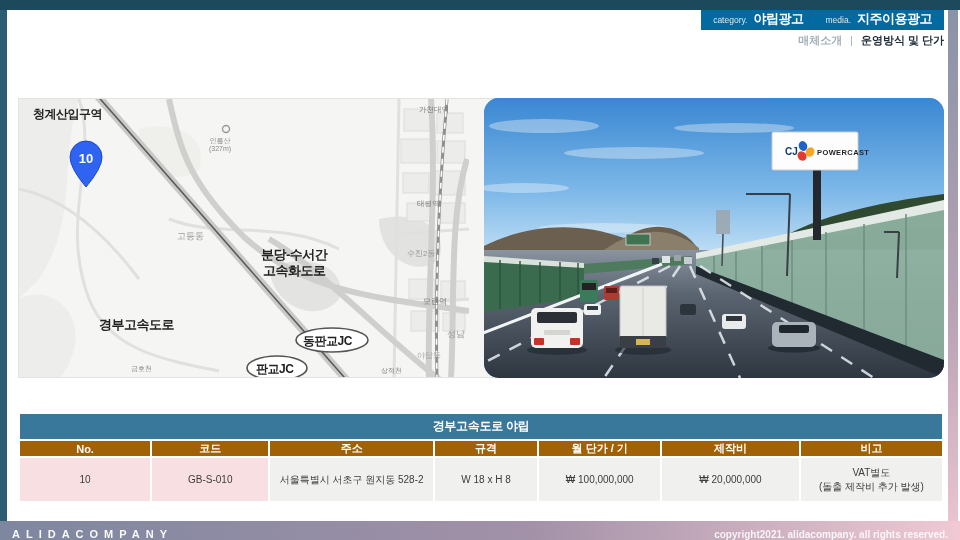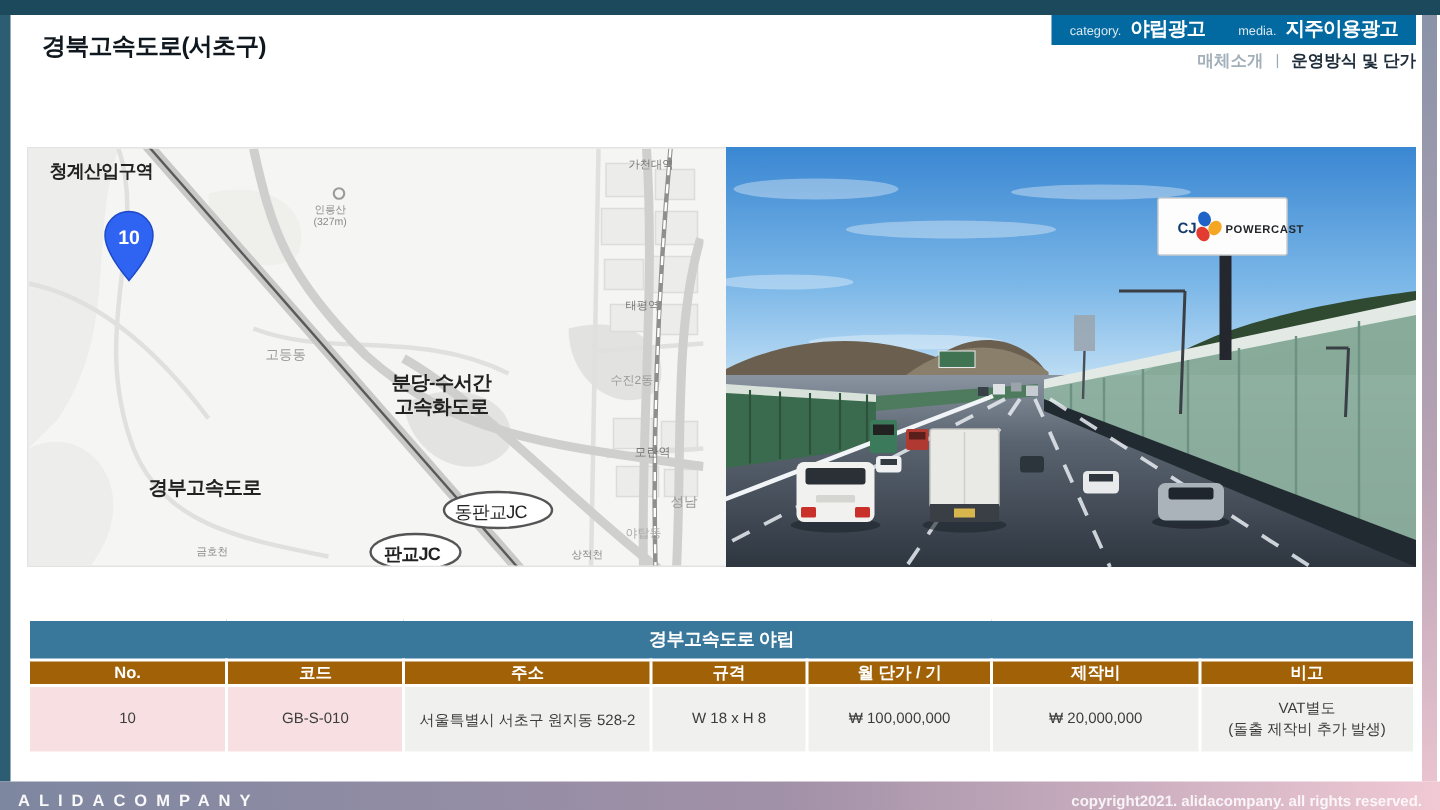--- a/index.html
+++ b/index.html
@@ -31,41 +31,40 @@
 
   
   .map { position:absolute; left:18px; top:98px; width:530px; height:280px; background:#f5f5f3;
          border:1px solid #e3e3e1; overflow:hidden; }
   .map svg { position:absolute; left:0; top:0; }
   .maplabel { position:absolute; color:#999; font-size:9px; white-space:pre-line; line-height:1.2; }
   .ml-big { color:#222; font-weight:800; font-size:12px; letter-spacing:-0.5px; white-space:pre-line; }
   .ml-tiny { font-size:7px; color:#8a8a8a; text-align:center; }
 
   
-  .photo { position:absolute; left:484px; top:98px; width:460px; height:280px; overflow:hidden; background:#3d8ed8; }
+  .photo { position:absolute; left:484px; top:98px; width:460px; height:280px; overflow:hidden; background:#3d8ed8;border-radius:15px; }
 
   
   .pricing { position:absolute; left:18px; top:412px; width:926px; border-collapse:collapse; table-layout:fixed; }
   .pricing td, .pricing th { border:2px solid #fff; text-align:center; vertical-align:middle; }
   .pricing .ttl { background:#39789b; color:#fff; font-size:12px; font-weight:800; height:27px; letter-spacing:-0.3px; }
   .pricing .hdr th { background:#a16207; color:#fff; font-size:11px; font-weight:800; height:15px; }
   .pricing .row td { height:45px; font-size:10px; color:#3c3c3c; background:#f0f0ef; }
   .pricing .row td.pink { background:#f8e0e2; }
   .pricing .remark { font-size:9px; white-space:pre-line; line-height:1.4; }
 </style>
 </head>
 <body>
 
 <div class="slide">
 
   <div class="topbar"></div>
   <div class="leftbar"></div>
   <div class="rightbar"></div>
 
-  <div class="title">경북고속도로(서초구)</div>
 
   <div class="catbox">
     <span class="small">category.</span>
     <span class="big">야립광고</span>
     <span class="gap"></span>
     <span class="small">media.</span>
     <span class="big">지주이용광고</span>
   </div>
 
   <div class="tabs">
@@ -127,21 +126,21 @@
 
       <circle cx="207" cy="30" r="3.5" fill="none" stroke="#9a9a98" stroke-width="1.4"></circle>
     </svg>
 
     <span class="maplabel ml-big" style="left:14px; top:8px;">청계산입구역</span>
     <span class="maplabel ml-tiny" style="left:190px; top:38px;">인릉산
 (327m)</span>
     <span class="maplabel ml-big" style="left:80px; top:218px; font-size:13px;">경부고속도로</span>
     <span class="maplabel ml-big" style="left:242px; top:148px; font-size:13px; text-align:center;">분당-수서간
 고속화도로</span>
-    <span class="maplabel" style="left:284px; top:235px; color:#222; font-weight:400; font-size:12px; letter-spacing:-0.5px;">동판교JC</span>
+    <span class="maplabel" style="left:284px; top:235px; color:#222; font-weight:700; font-size:12px; letter-spacing:-0.5px;">동판교JC</span>
     <span class="maplabel" style="left:237px; top:263px; color:#222; font-weight:800; font-size:12px; letter-spacing:-0.5px;">판교JC</span>
     <span class="maplabel" style="left:158px; top:120px;margin-top:12px;">고등동</span>
     <span class="maplabel" style="left:388px; top:150px; font-size:8px;">수진2동</span>
     <span class="maplabel" style="left:398px; top:100px; font-size:7.5px; color:#777;">태평역</span>
     <span class="maplabel" style="left:400px; top:6px; font-size:7.5px; color:#777;">가천대역</span>
     <span class="maplabel" style="left:404px; top:198px; font-size:8px; color:#777;">모란역</span>
     <span class="maplabel" style="left:428px; top:230px; font-size:9px;">성남</span>
     <span class="maplabel" style="left:398px; top:252px; font-size:8px; color:#aaa;">야탑동</span>
     <span class="maplabel ml-tiny" style="left:362px; top:268px;">상적천</span>
     <span class="maplabel ml-tiny" style="left:112px; top:266px;">금호천</span>

